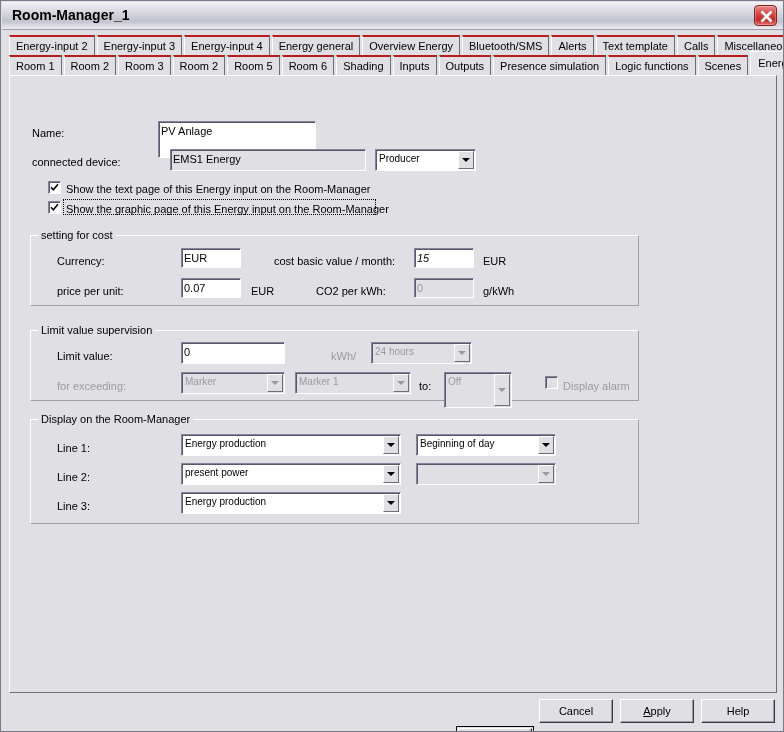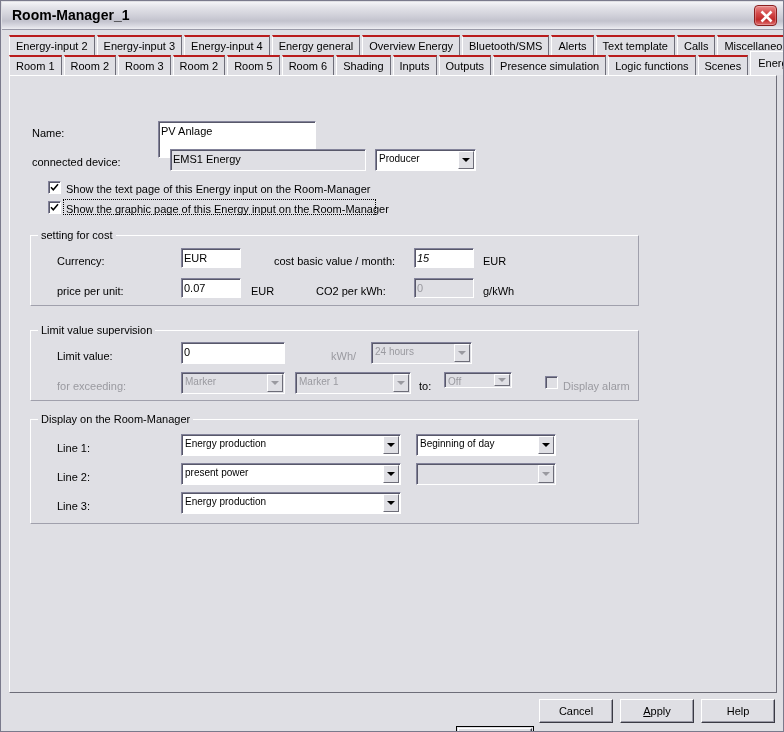--- a/index.html
+++ b/index.html
@@ -345,21 +345,21 @@
               <i></i>
             </span>
         </div>
         <div class="combo dis" style="left:264px; top:41px; width:116px; height:22px;">
           <span class="cotext">Marker 1</span>
           <span class="arrow">
               <i></i>
             </span>
         </div>
         <div class="lbl" style="left:388px; top:48px;">to:</div>
-        <div class="combo dis" style="left:413px; top:41px; width:68px; height:16px;">
+        <div class="combo dis" style="left:413px; top:41px; width:68px; height:36px;">
           <span class="cotext">Off</span>
           <span class="arrow">
               <i></i>
             </span>
         </div>
         <div class="chk dis" style="left:514px; top:45px;"></div>
         <div class="lbl dis" style="left:532px; top:48px;">Display alarm</div>
       </div>
 
       <div class="group" style="left:20px; top:343px; width:609px; height:105px;">

